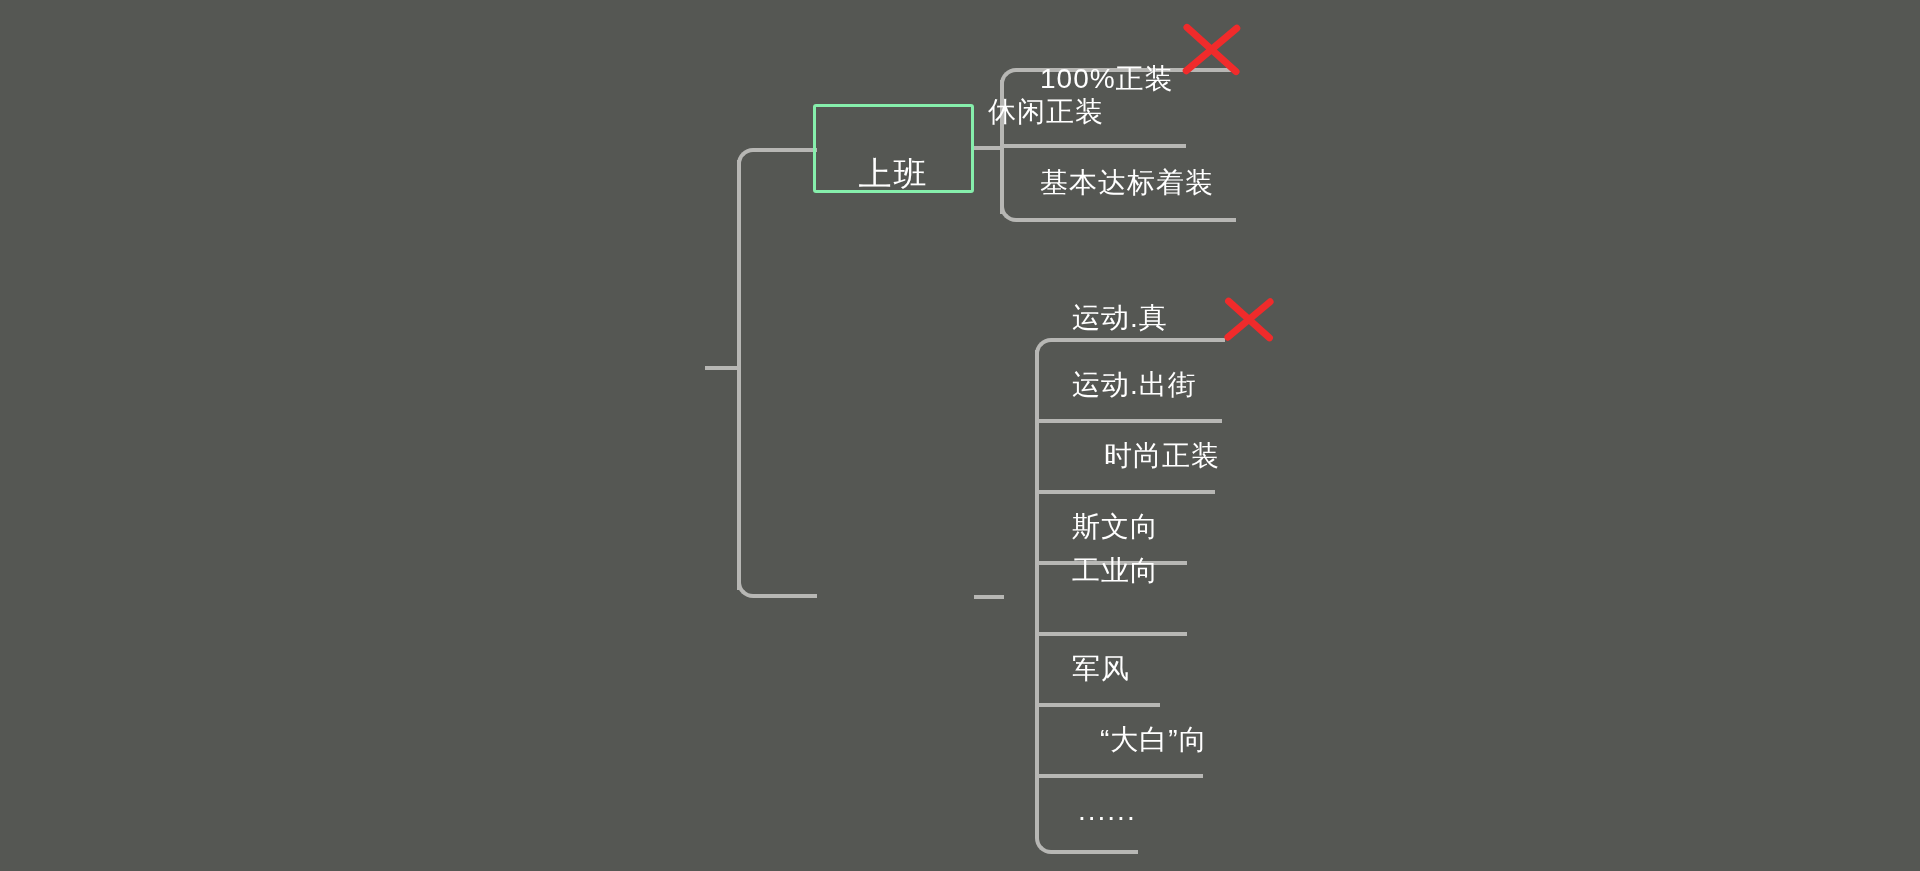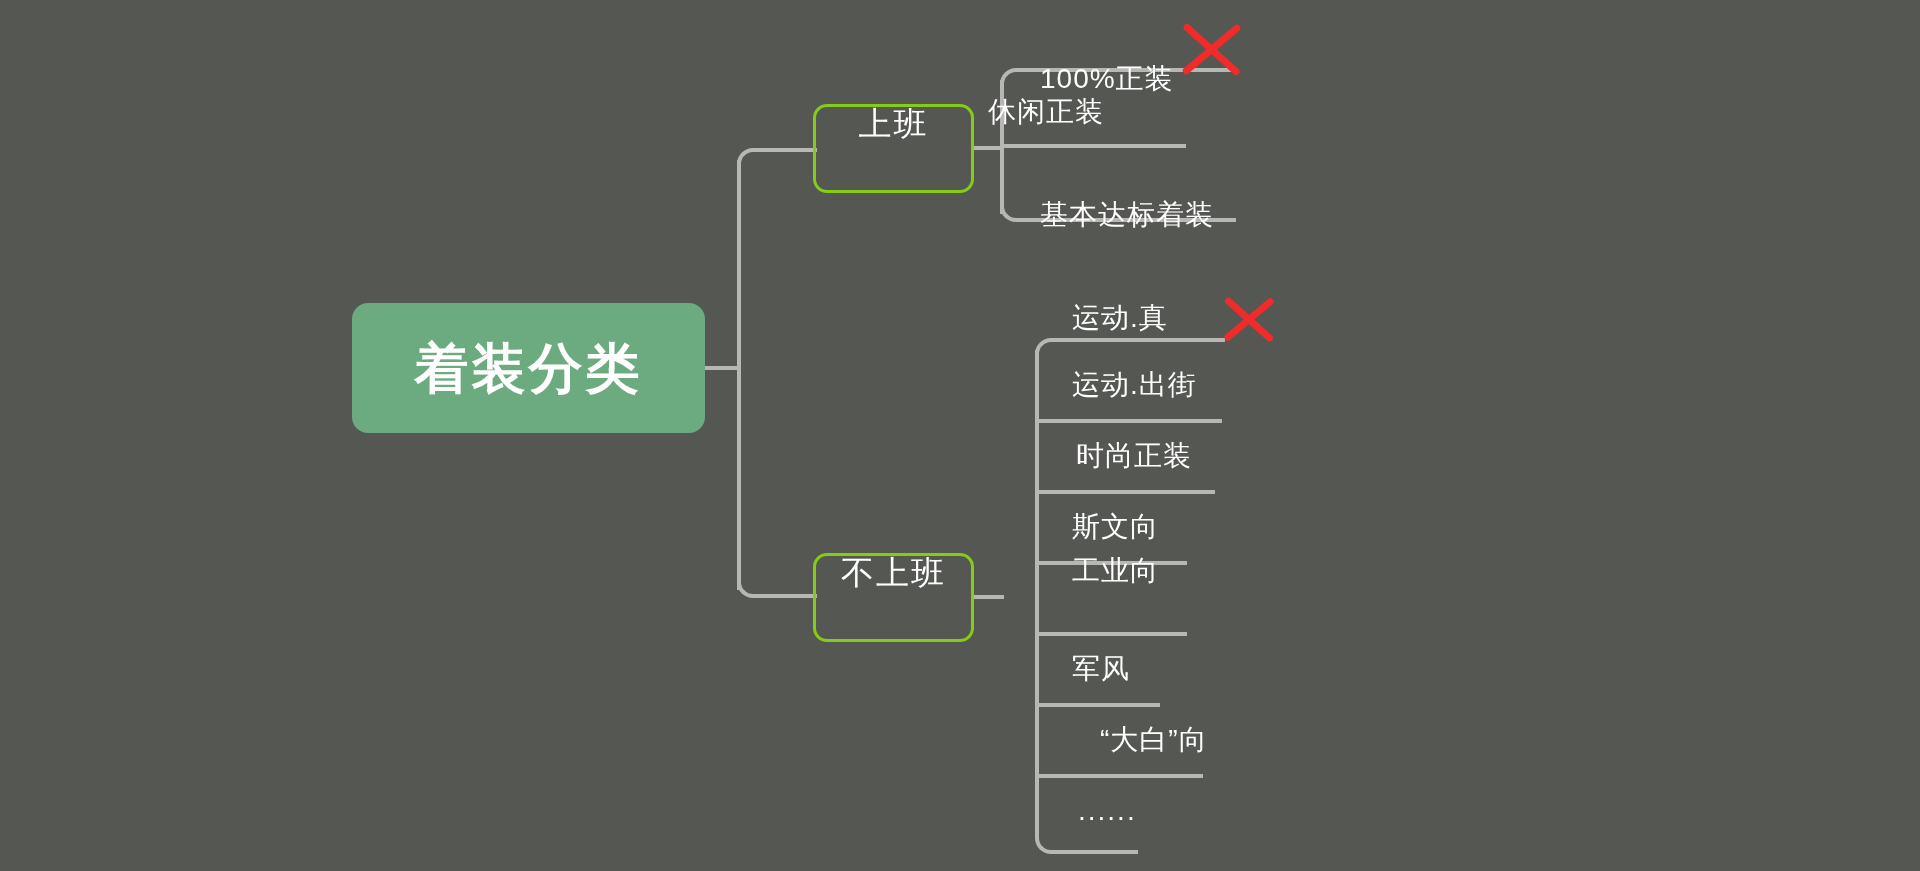--- a/index.html
+++ b/index.html
@@ -35,25 +35,25 @@
     font-size: 54px;
     font-weight: bold;
     letter-spacing: 3px;
     line-height: 1;
     white-space: nowrap;
   }
 
   
   .branch-node {
     position: absolute;
-    border: 3px solid #84cc16;
-    border-radius: 14px;
+    border: 3px solid #86efac;
+    border-radius: 3px;
     background: transparent;
     display: flex;
-    align-items: flex-start;
+    align-items: flex-end;
     justify-content: center;
     box-sizing: border-box;
   }
   .branch-label {
     color: #ffffff;
     font-size: 33px;
     font-weight: normal;
     letter-spacing: 2px;
     white-space: nowrap;
     line-height: 1;
@@ -125,23 +125,20 @@
     margin-top: -3.5px;
   }
   .xmark span.s1 { transform: rotate(42deg); }
   .xmark span.s2 { transform: rotate(-40deg); }
 </style>
 </head>
 <body>
 
 <div id="canvas">
 
-  <div class="root-node">
-    <span class="root-label">着装分类</span>
-  </div>
 
   <div class="conn conn-h" style="left:705px; top:366px; width:36px;"></div>
 
   <div class="conn conn-v" style="left:737px; top:160px; height:430px;"></div>
 
   <div class="elbow elbow-tr" style="left:737px; top:148px; width:80px; height:24px;"></div>
 
   <div class="elbow elbow-br" style="left:737px; top:574px; width:80px; height:24px;"></div>
 
   <div class="branch-node" id="branch-work">
@@ -152,46 +149,43 @@
   <div class="conn conn-v" style="left:1000px; top:80px; height:134px;"></div>
 
   <div class="elbow elbow-tr" style="left:1000px; top:68px; width:236px; height:24px;"></div>
 
   <div class="conn conn-h" style="left:1000px; top:144px; width:186px;"></div>
 
   <div class="elbow elbow-br" style="left:1000px; top:198px; width:236px; height:24px;"></div>
 
   <div class="leaf-label" style="left:1040px; top:28px;margin-top:37px;">100%正装</div>
   <div class="leaf-label" style="left:988px; top:98px;">休闲正装</div>
-  <div class="leaf-label" style="left:1040px; top:169px;margin-top:32px;">基本达标着装</div>
+  <div class="leaf-label" style="left:1040px; top:169px;">基本达标着装</div>
 
   <div class="xmark" style="left:1175px; top:18px; width:73px; height:62px;">
     <span class="s1"></span>
       <span class="s2"></span>
   </div>
 
-  <div class="branch-node" id="branch-offwork">
-    <span class="branch-label">不上班</span>
-  </div>
 
   <div class="conn conn-h" style="left:974px; top:595px; width:30px;"></div>
   <div class="conn conn-v" style="left:1035px; top:350px; height:480px;"></div>
 
   <div class="elbow elbow-tr" style="left:1035px; top:338px; width:190px; height:24px;"></div>
   <div class="conn conn-h" style="left:1035px; top:419px; width:187px;"></div>
   <div class="conn conn-h" style="left:1035px; top:490px; width:180px;"></div>
   <div class="conn conn-h" style="left:1035px; top:561px; width:152px;"></div>
   <div class="conn conn-h" style="left:1035px; top:632px; width:152px;"></div>
   <div class="conn conn-h" style="left:1035px; top:703px; width:125px;"></div>
   <div class="conn conn-h" style="left:1035px; top:774px; width:168px;"></div>
   <div class="elbow elbow-br" style="left:1035px; top:830px; width:103px; height:24px;"></div>
 
   <div class="leaf-label" style="left:1072px; top:304px;">运动.真</div>
   <div class="leaf-label" style="left:1072px; top:371px;">运动.出街</div>
-  <div class="leaf-label" style="left:1076px; top:442px;">时尚正装</div>
+  <div class="leaf-label" style="left:1104px; top:442px;">时尚正装</div>
   <div class="leaf-label" style="left:1072px; top:513px;">斯文向</div>
   <div class="leaf-label" style="left:1072px; top:557px;">工业向</div>
   <div class="leaf-label" style="left:1072px; top:655px;">军风</div>
   <div class="leaf-label" style="left:1072px; top:726px;margin-left:28px;">“大白”向</div>
   <div class="leaf-label" style="left:1078px; top:797px; letter-spacing:2px;">......</div>
 
   <div class="xmark" style="left:1218px; top:290px; width:62px; height:58px;">
     <span class="s1"></span>
       <span class="s2"></span>
   </div>

